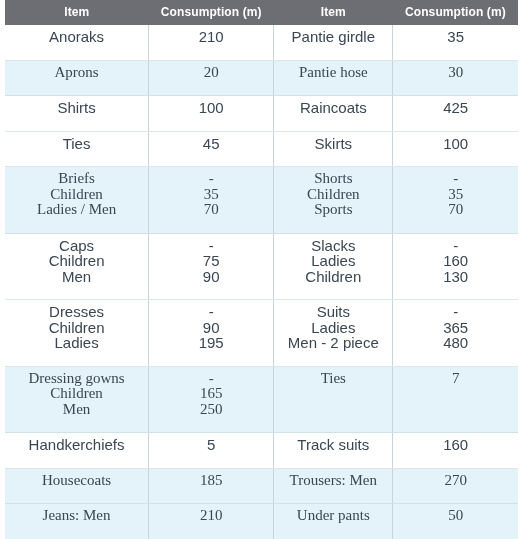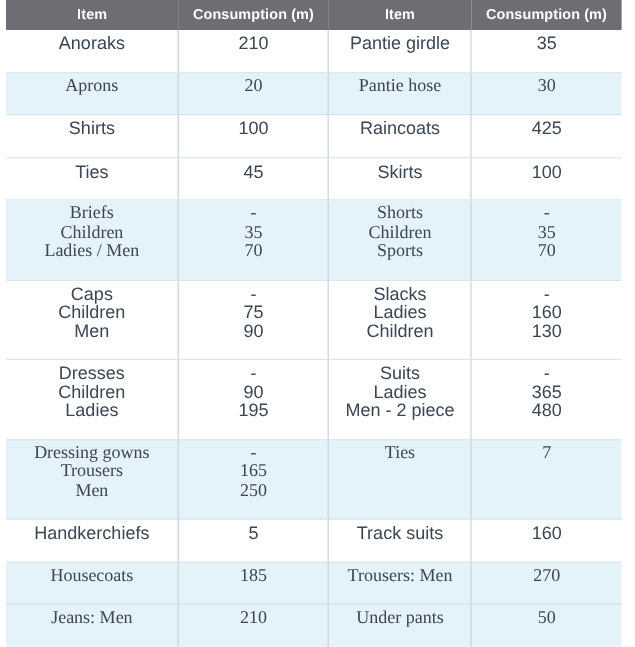--- a/index.html
+++ b/index.html
@@ -146,21 +146,21 @@
 195</td>
           <td>Suits
 Ladies
 Men - 2 piece</td>
           <td class="last-col">-
 365
 480</td>
         </tr>
         <tr class="even">
           <td>Dressing gowns
-Trousers
+Children
 Men</td>
           <td>-
 165
 250</td>
           <td>Ties</td>
           <td class="last-col">7</td>
         </tr>
         <tr class="odd">
           <td>Handkerchiefs</td>
           <td>5</td>

